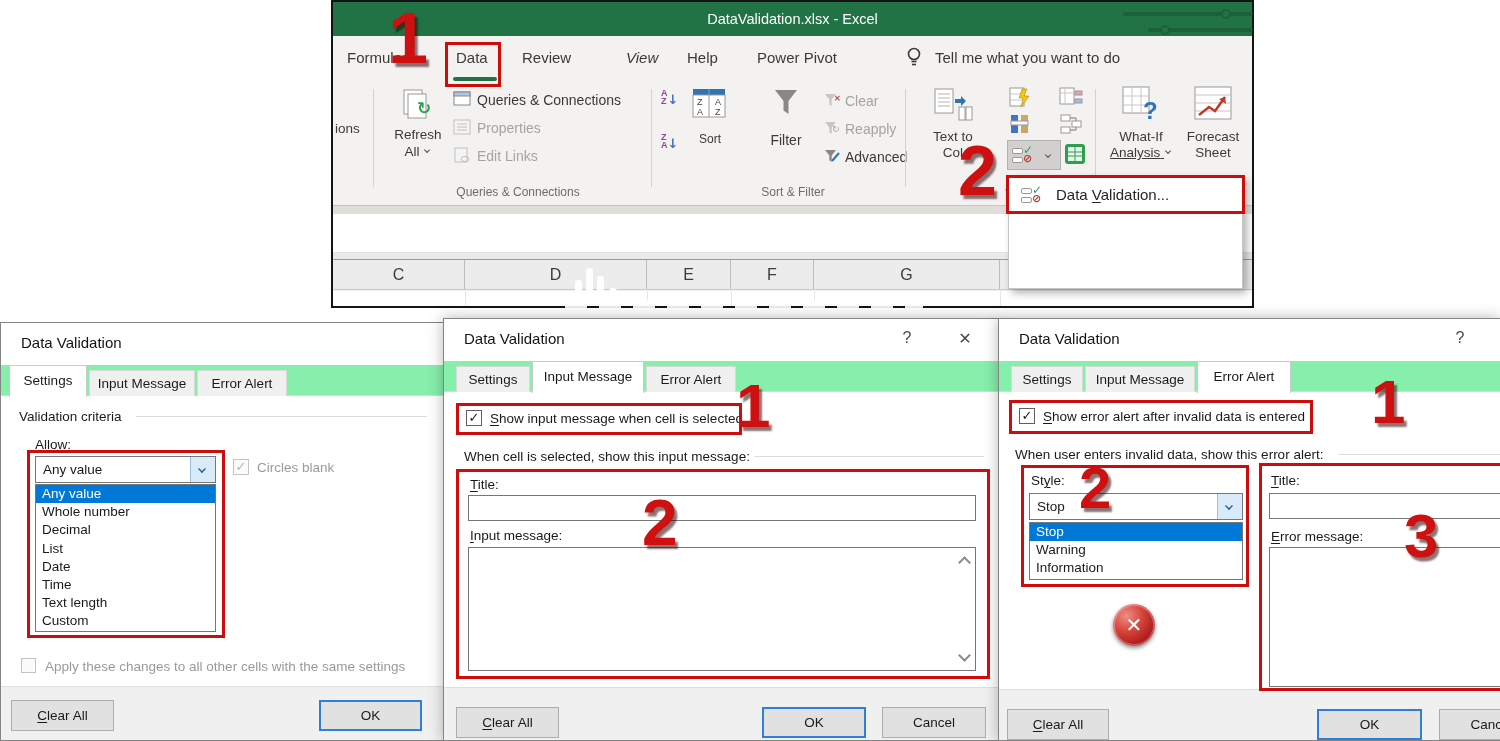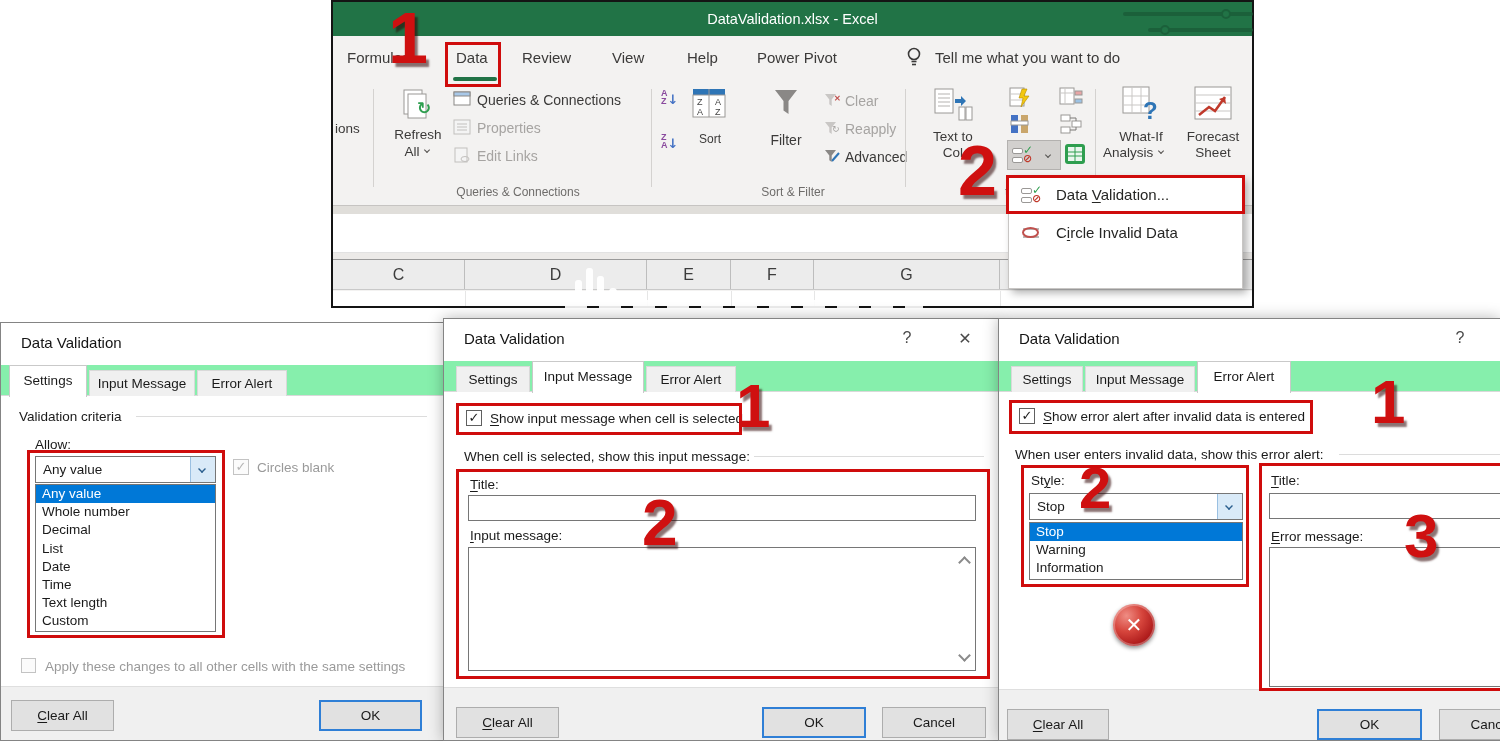--- a/index.html
+++ b/index.html
@@ -130,21 +130,21 @@
         </span>
       <span class="deco" style="left:815px;top:26px;width:105px;">
           <i class="knob" style="left:12px;"></i>
         </span>
     </div>
 
     <div class="xl-menu">
       <span class="mtab" style="left:14px;">Formulas</span>
       <span class="mtab" style="left:123px;">Data</span>
       <span class="mtab" style="left:189px;">Review</span>
-      <span class="mtab" style="left:279px;">View</span>
+      <span class="mtab" style="left:293px;font-style:italic;">View</span>
       <span class="mtab" style="left:354px;">Help</span>
       <span class="mtab" style="left:424px;">Power Pivot</span>
       <span class="data-underline" style="left:120px;top:41px;width:44px;"></span>
       <span class="bulb" style="left:572px;top:10px;">
         <svg width="18" height="22" viewBox="0 0 18 22">
             <circle cx="9" cy="8" r="5.5" fill="none" stroke="#3b3a39" stroke-width="1.6"></circle>
             <line x1="6.5" y1="15.5" x2="11.5" y2="15.5" stroke="#3b3a39" stroke-width="1.6"></line>
             <line x1="7" y1="18.5" x2="11" y2="18.5" stroke="#3b3a39" stroke-width="1.6"></line>
           </svg>
       </span>
@@ -310,21 +310,21 @@
         <svg width="40" height="38" viewBox="0 0 40 38">
             <rect x="2" y="2" width="26" height="26" fill="#fff" stroke="#9a9896"></rect>
             <line x1="2" y1="11" x2="28" y2="11" stroke="#c9c7c5"></line>
             <line x1="2" y1="20" x2="28" y2="20" stroke="#c9c7c5"></line>
             <line x1="11" y1="2" x2="11" y2="28" stroke="#c9c7c5"></line>
             <line x1="20" y1="2" x2="20" y2="28" stroke="#c9c7c5"></line>
             <text x="22" y="34" font-size="24" font-weight="bold" fill="#2e75b6">?</text>
           </svg>
       </span>
       <span class="rtxt" style="left:770px;top:46px;width:76px;text-align:center;">What-If</span>
-      <span class="rtxt" style="left:770px;top:62px;width:76px;text-align:left;"><span>Analysis</span> <i class="cd sm"></i></span>
+      <span class="rtxt" style="left:770px;top:62px;width:76px;text-align:center;text-decoration:underline;"><span>Analysis</span> <i class="cd sm"></i></span>
       <span class="rtxt" style="left:848px;top:2px;width:64px;text-align:center;">
         <svg width="40" height="38" viewBox="0 0 40 38">
             <rect x="2" y="2" width="36" height="32" fill="#fff" stroke="#9a9896"></rect>
             <line x1="2" y1="10" x2="38" y2="10" stroke="#c9c7c5"></line>
             <line x1="2" y1="18" x2="38" y2="18" stroke="#c9c7c5"></line>
             <line x1="2" y1="26" x2="38" y2="26" stroke="#c9c7c5"></line>
             <path d="M6 30 L16 22 L22 26 L32 12" fill="none" stroke="#c0392b" stroke-width="2.5"></path>
             <path d="M32 12 L33 19 L26 14 Z" fill="#c0392b"></path>
           </svg>
       </span>
@@ -361,27 +361,20 @@
 
   <div class="ddmenu">
     <div class="dditem" style="top:1px;">
       <span class="ic dvi">
           <span class="r1"></span>
           <span class="r2"></span>
           <span class="ok">✓</span>
           <span class="no">⊘</span>
         </span>
       <span class="lbl">Data <u>V</u>alidation...</span>
-    </div>
-    <div class="dditem" style="top:39px;">
-      <span class="ic cvi">
-          <span class="bars"></span>
-          <span class="ell"></span>
-        </span>
-      <span class="lbl">C<u>i</u>rcle Invalid Data</span>
     </div>
   </div>
   <span class="redbox" style="left:1006px;top:175px;width:239px;height:39px;z-index:10;"></span>
 
   <div class="num" style="left:388px;top:2px;font-size:72px;">1</div>
   <div class="num" style="left:958px;top:136px;font-size:70px;">2</div>
 
   <div class="dlg" style="left:0;top:322px;width:444px;height:419px;">
     <div class="dlg-title">Data Validation</div>
     <div class="tabs">

